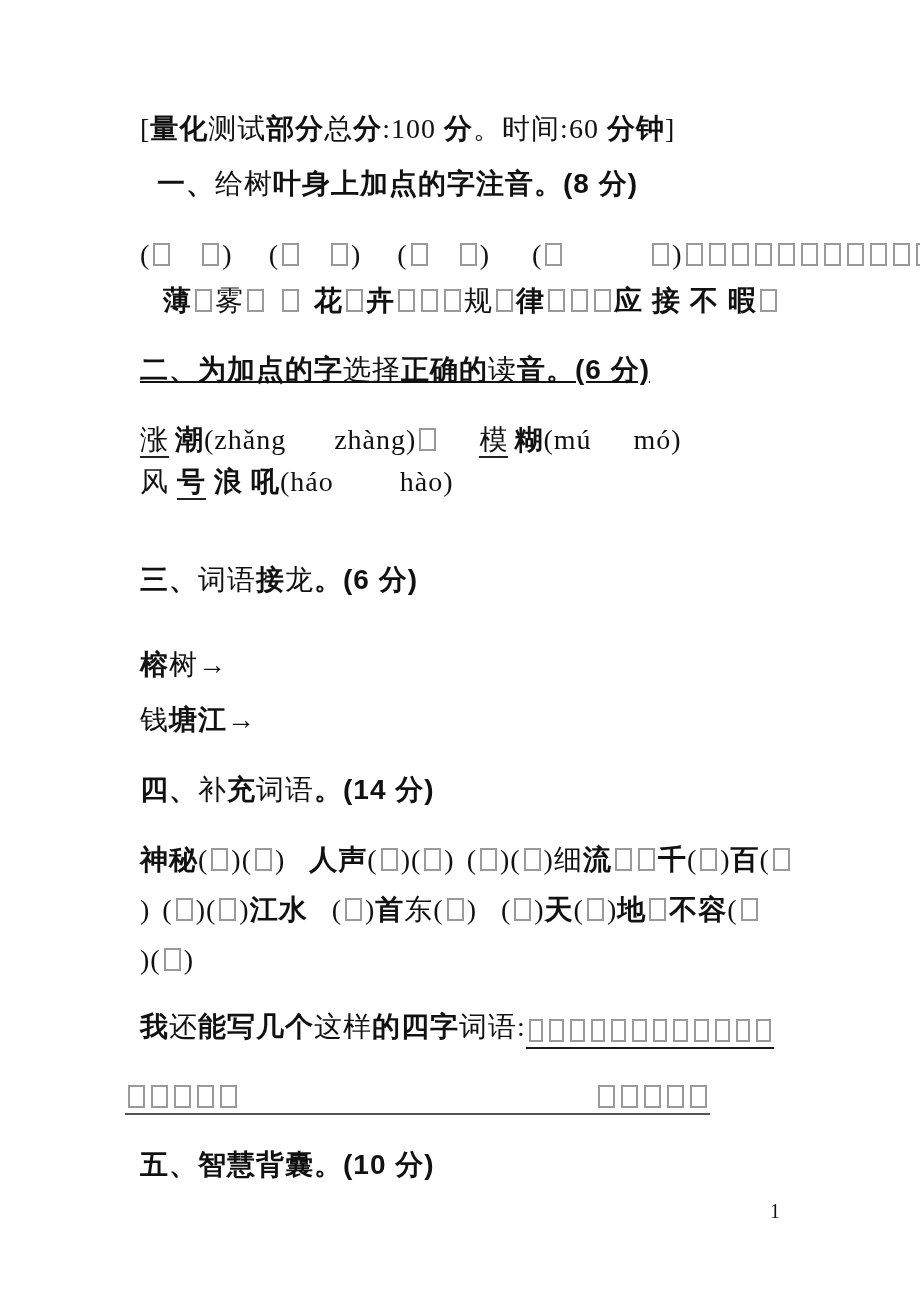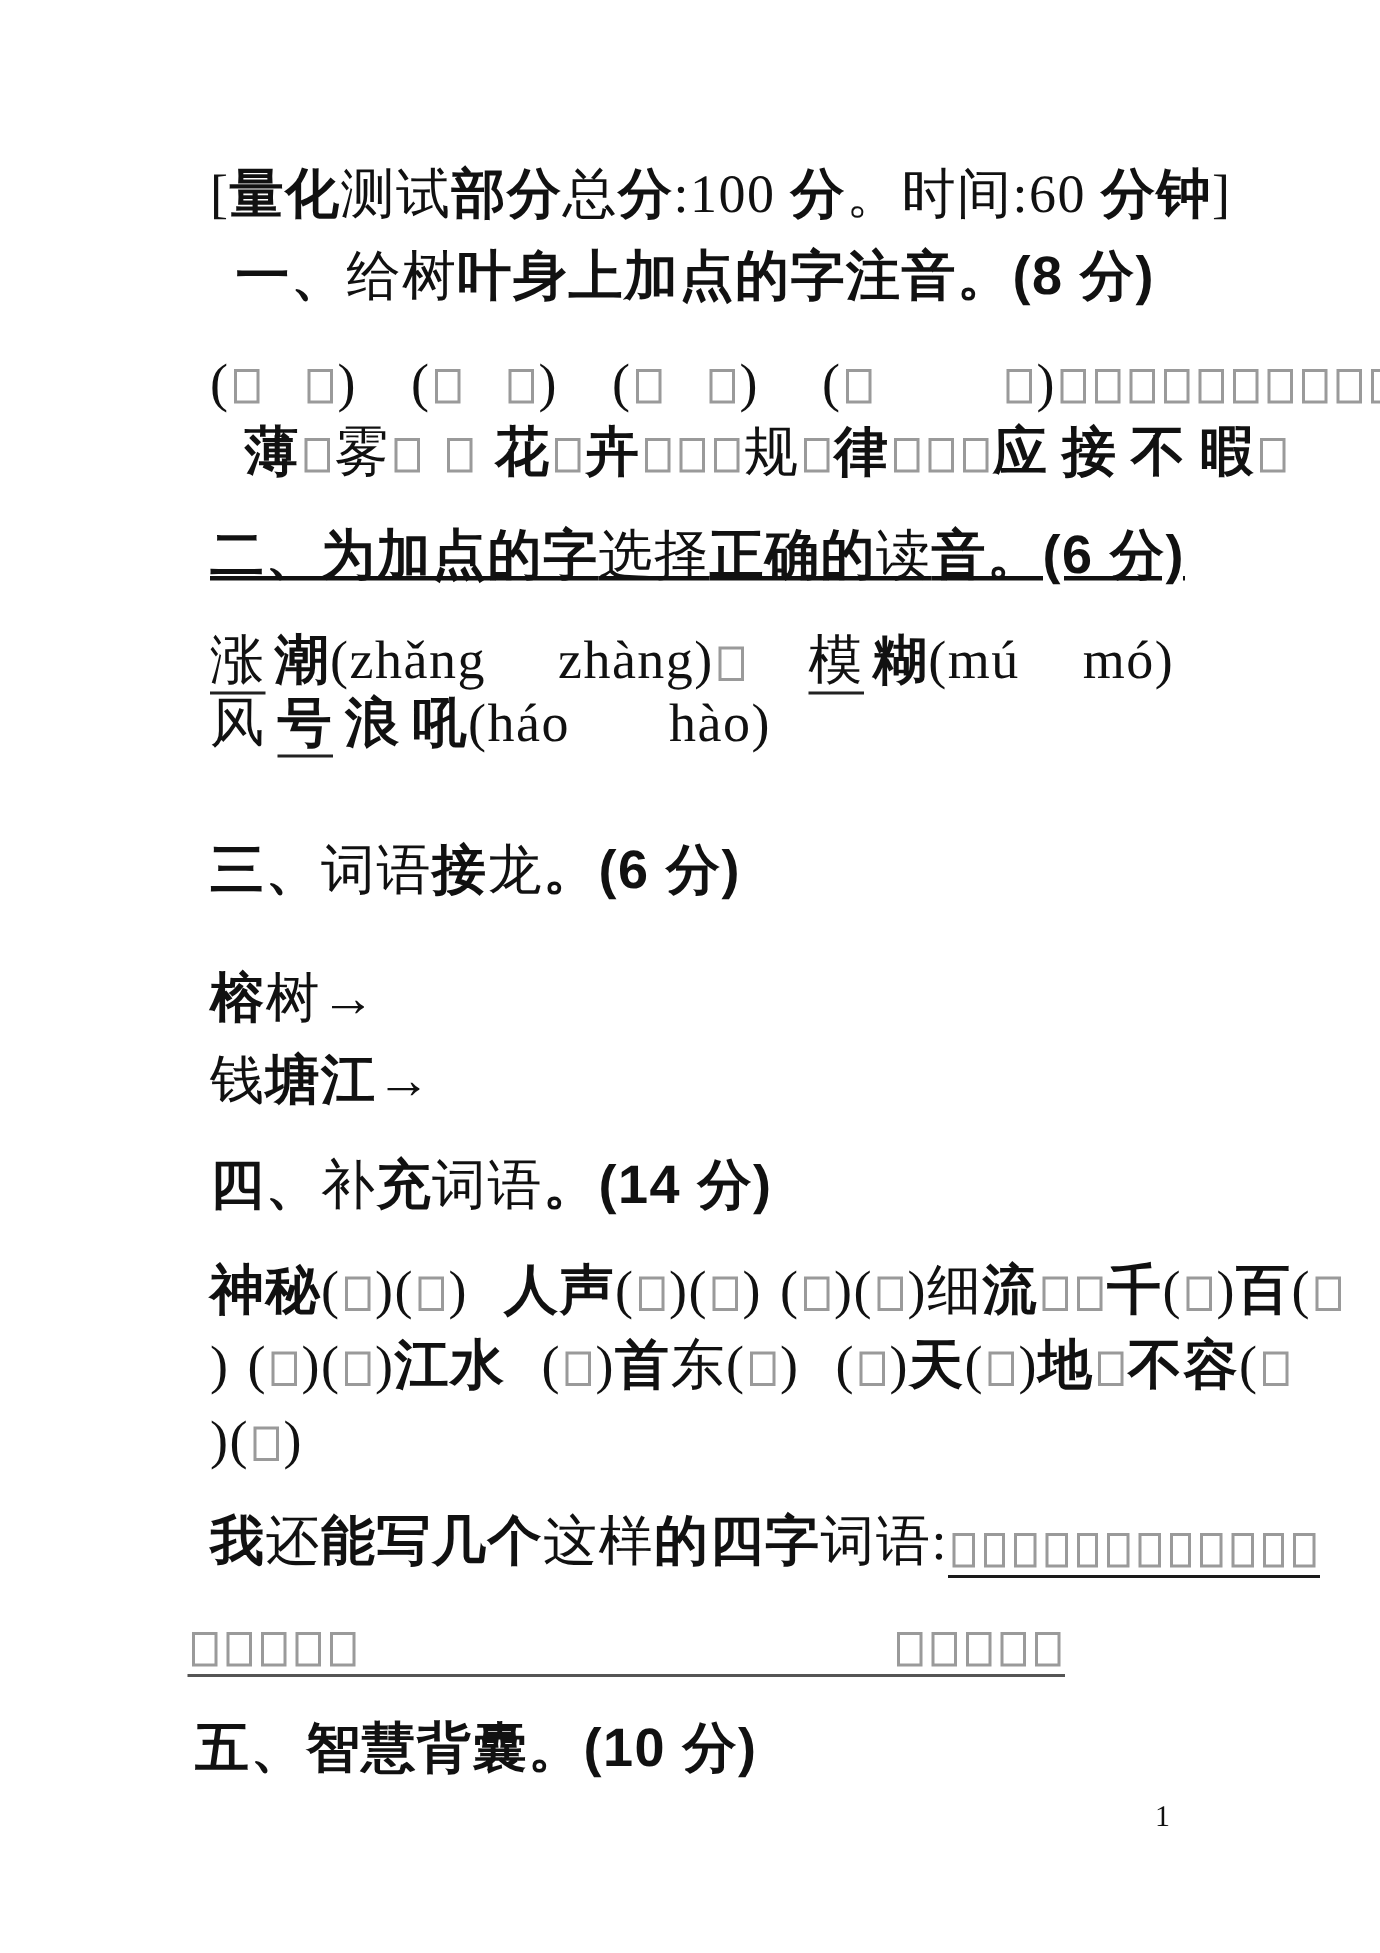--- a/index.html
+++ b/index.html
@@ -8,21 +8,21 @@
     width:920px;height:1302px;
     margin:0 auto;
     background:#ffffff;
     overflow:hidden;
     font-family:"Liberation Serif", serif;
     color:#111;
   }
   .line{
     position:absolute;
     white-space:nowrap;
-    font-size:36px;
+    font-size:28px;
     line-height:34px;
     letter-spacing:1px;
   }
   .b{
     font-family:"Liberation Sans", sans-serif;
     font-weight:bold;
   }
   .u{
     border-bottom:2px solid #222;
     padding-bottom:1px;
@@ -96,16 +96,16 @@
             <span class="tofu"></span>
           </span>
           <span class="tofugroup">
             <span class="tofu"></span>
             <span class="tofu"></span>
             <span class="tofu"></span>
             <span class="tofu"></span>
             <span class="tofu"></span>
           </span>
         </span></div>
-      <div class="line" style="left: 130px; top: 1148px;"><span class="b">五、智慧背囊。(10 分)</span></div>
+      <div class="line" style="left: 140px; top: 1148px;"><span class="b">五、智慧背囊。(10 分)</span></div>
     </div>
   <div class="page-number" style="left: 770px; top: 1200px;">1</div>
 </div>
 
 </body></html>

